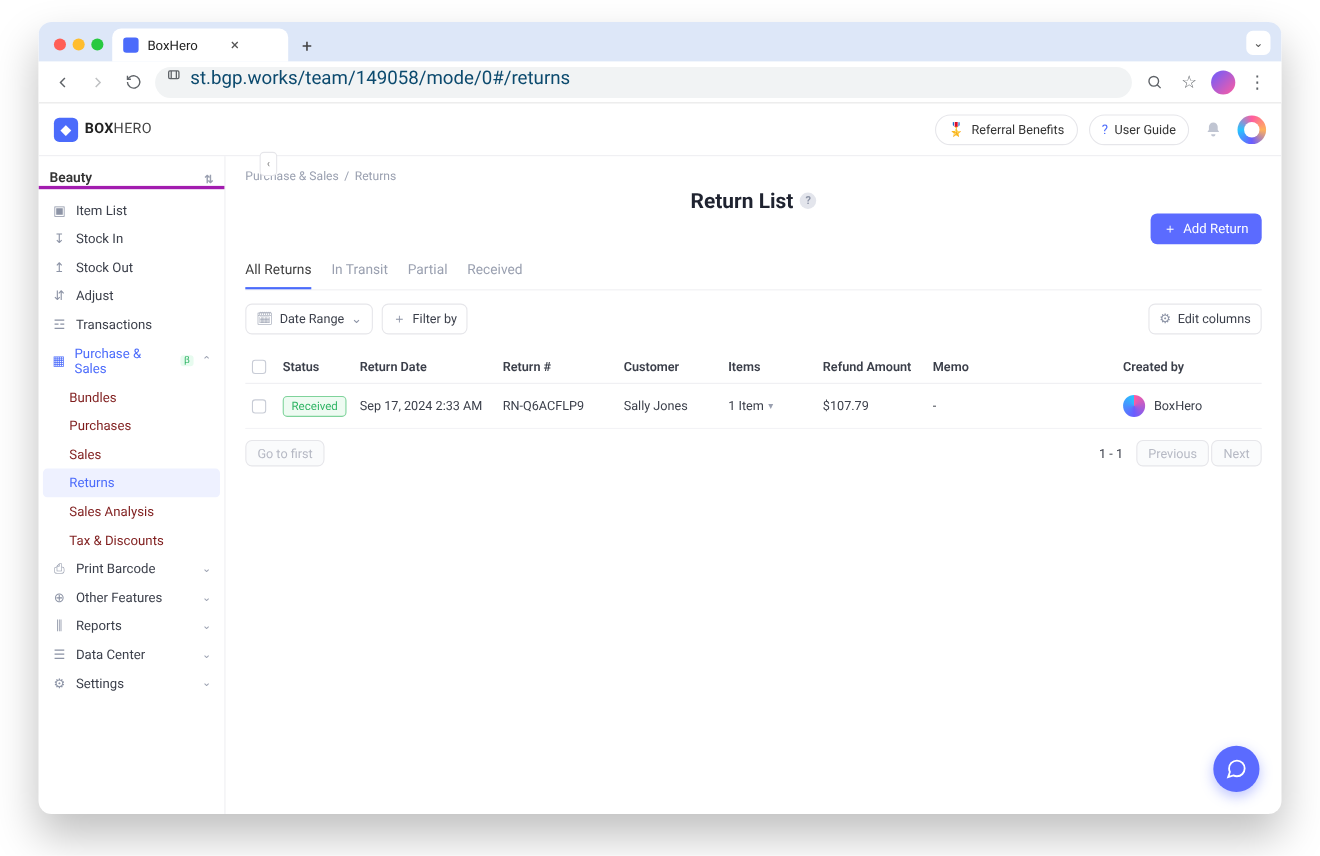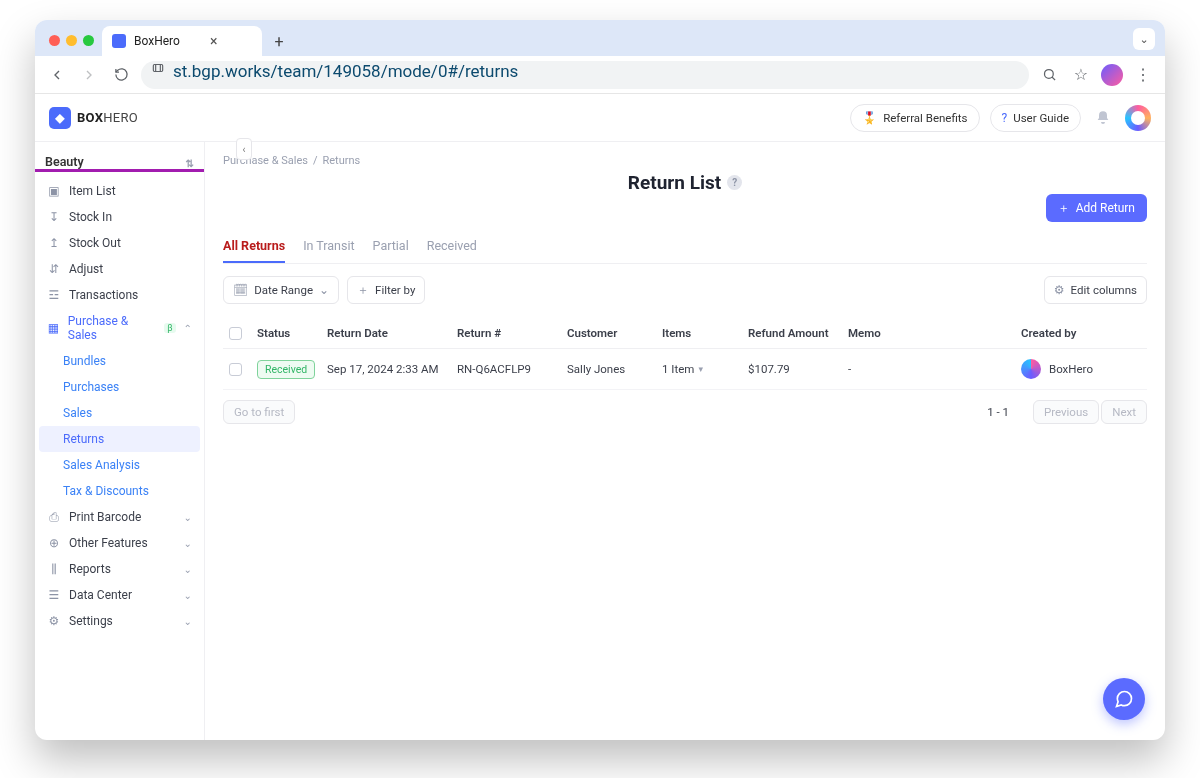--- a/index.html
+++ b/index.html
@@ -39,60 +39,60 @@
   .bell { color:#9aa0b0; font-size:15px; padding:0 4px; }
   .avatar-ring { width:26px;height:26px;border-radius:50%; background:conic-gradient(#ff5ca0,#ffb15c,#6a5cff,#27c4ff,#ff5ca0); display:flex; align-items:center; justify-content:center; }
   .avatar-ring::after{ content:""; width:14px;height:14px;border-radius:50%; background:#fff; }
 
   
   .split { flex:1; display:flex; min-height:0; }
   .sidebar { width:170px; border-right:1px solid #efeff2; display:flex; flex-direction:column; font-size:12px; }
   .team-select { height:30px; border-bottom:3px solid #a21caf; display:flex; align-items:flex-end; justify-content:space-between; padding:0 10px; font-size:12.5px; font-weight:600; color:#333;}
   .nav { padding:6px 0; overflow:auto; }
   .nav-item { display:flex; align-items:center; gap:8px; padding:6px 12px; color:#3b3f4a; cursor:default; }
-  .nav-item.indent { padding-left:28px; color:#3b82f6; }
+  .nav-item.indent { padding-left:28px; color:#7f1d1d; }
   .nav-item.active-parent { color:#4b6bfb; }
   .nav-item.active { background:#eef1ff; color:#4b6bfb; border-radius:4px; margin:0 4px; padding-left:24px;}
   .nav-item .ic { width:14px; text-align:center; color:#8d94a6; font-size:12px; }
   .nav-item.active-parent .ic { color:#4b6bfb; }
   .nav-item .chev { margin-left:auto; color:#9aa0b0; font-size:10px; }
   .beta { background:#e7fbef; color:#31b566; border-radius:3px; font-size:9px; padding:0 3px; margin-left:4px;}
   .collapse-handle { position:absolute; left:201px; top:118px; width:16px;height:22px;border:1px solid #e6e6ea;background:#fff;border-radius:4px;display:flex;align-items:center;justify-content:center;font-size:10px;color:#777; }
 
   
   .main { flex:1; padding:12px 18px 18px 18px; overflow:auto; position:relative; }
   .breadcrumb { font-size:11px; color:#9aa0b0; display:flex; gap:5px; }
   .title-row { display:flex; align-items:center; margin-top:4px;flex-direction:column;}
   .page-title { font-size:19px; font-weight:700; color:#1f2330; display:flex; align-items:center; gap:6px;}
   .qmark { width:15px;height:15px;border-radius:50%;background:#e3e5ec;color:#8d94a6;font-size:10px;display:flex;align-items:center;justify-content:center; }
   .add-btn { margin-left:auto; background:#5b6bff; color:#fff; border-radius:6px; font-size:12px; height:28px; padding:0 12px; display:flex; align-items:center; gap:6px; }
 
   .tabs { display:flex; gap:18px; margin-top:10px; border-bottom:1px solid #efeff2; font-size:12.5px;}
   .tabitem { padding:6px 0 8px; color:#9aa0b0; }
-  .tabitem.active { color:#b91c1c; font-weight:700; border-bottom:2px solid #4b6bfb; }
+  .tabitem.active { color:#404040; font-weight:400; border-bottom:2px solid #4b6bfb; }
 
   .filters { display:flex; gap:8px; margin-top:12px; align-items:center;}
   .chipbtn { height:28px; border:1px solid #e6e6ea; border-radius:6px; background:#fff; display:flex; align-items:center; gap:6px; padding:0 9px; font-size:11.5px; color:#3b3f4a; }
   .chipbtn .ic { color:#8d94a6; font-size:12px;}
   .filters .grow { flex:1; }
 
   .thead { display:flex; align-items:center; margin-top:14px; padding:8px 6px; border-bottom:1px solid #efeff2; font-size:11.5px; color:#3b3f4a; font-weight:600; }
   .cbcell { width:28px; }
   .c-status{width:70px;} .c-date{width:130px;padding-right:6px;} .c-retnum{width:110px;} .c-cust{width:95px;} .c-items{width:86px;} .c-refund{width:100px;} .c-memo{flex:1;} .c-created{width:120px;}
   .trow { display:flex; align-items:center; padding:10px 6px; border-bottom:1px solid #f3f3f6; font-size:11.5px; color:#3b3f4a;}
   .badge { display:inline-block; border:1px solid #7fd39b; color:#31b566; background:#eefbf2; border-radius:4px; padding:2px 7px; font-size:10.5px; }
   .items-cell { display:flex; align-items:center; gap:4px;}
   .creator { display:flex; align-items:center; gap:8px; }
   .creator .av { width:20px;height:20px;border-radius:50%; background:conic-gradient(#ff5ca0,#6a5cff,#27c4ff); }
   .cbx { width:13px;height:13px;border:1px solid #c8ccd6;border-radius:3px;background:#fff; }
 
   .pager { display:flex; align-items:center; margin-top:10px; font-size:11.5px; color:#3b3f4a;}
   .pgbtn { border:1px solid #e6e6ea; border-radius:6px; padding:4px 10px; font-size:11.5px; color:#b6b9c4; background:#fafbfc; }
   .pager .grow { flex:1; }
-  .pgcount { margin-right:24px; }
+  .pgcount { margin-right:12px; }
 
   .chat-bubble { position:absolute; right:20px; bottom:20px; width:42px; height:42px; border-radius:50%; background:#5b6bff; color:#fff; display:flex; align-items:center; justify-content:center; font-size:18px; box-shadow:0 4px 12px rgba(91,107,255,.4); }
 
   svg { display:block; }
 </style>
 </head>
 <body>
 
 <div class="window-frame">
   <div class="browser-shadow">

